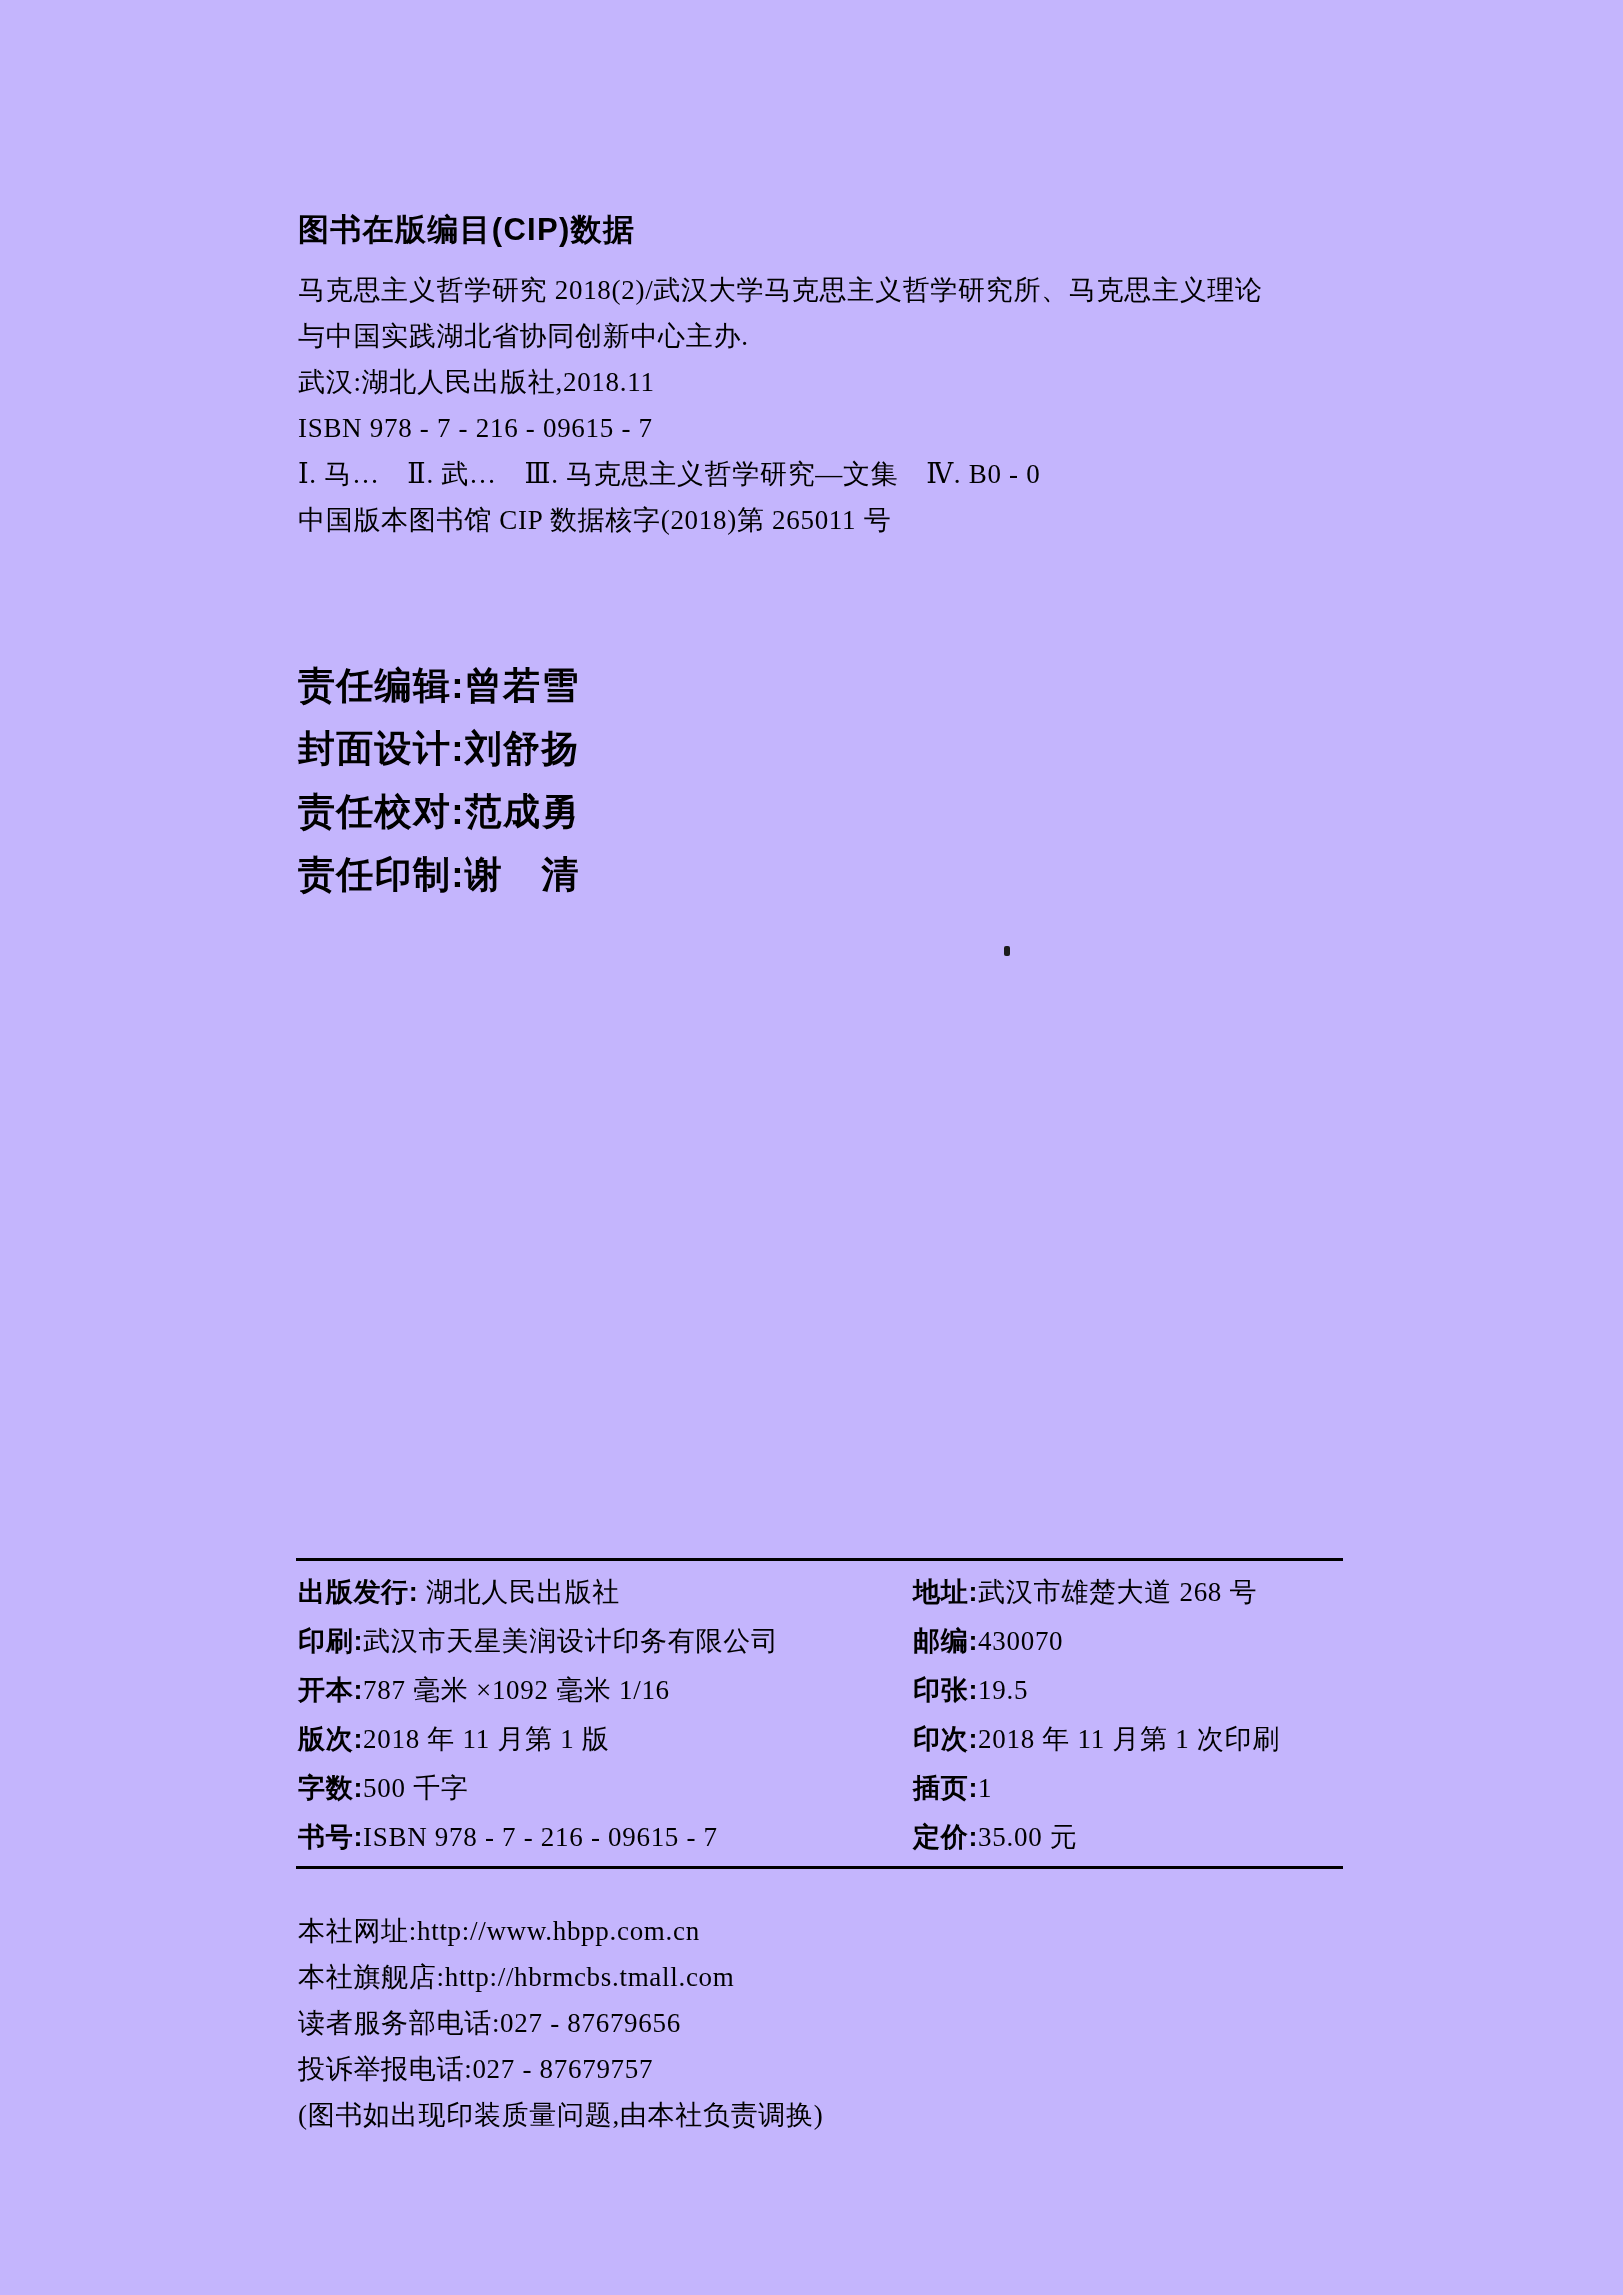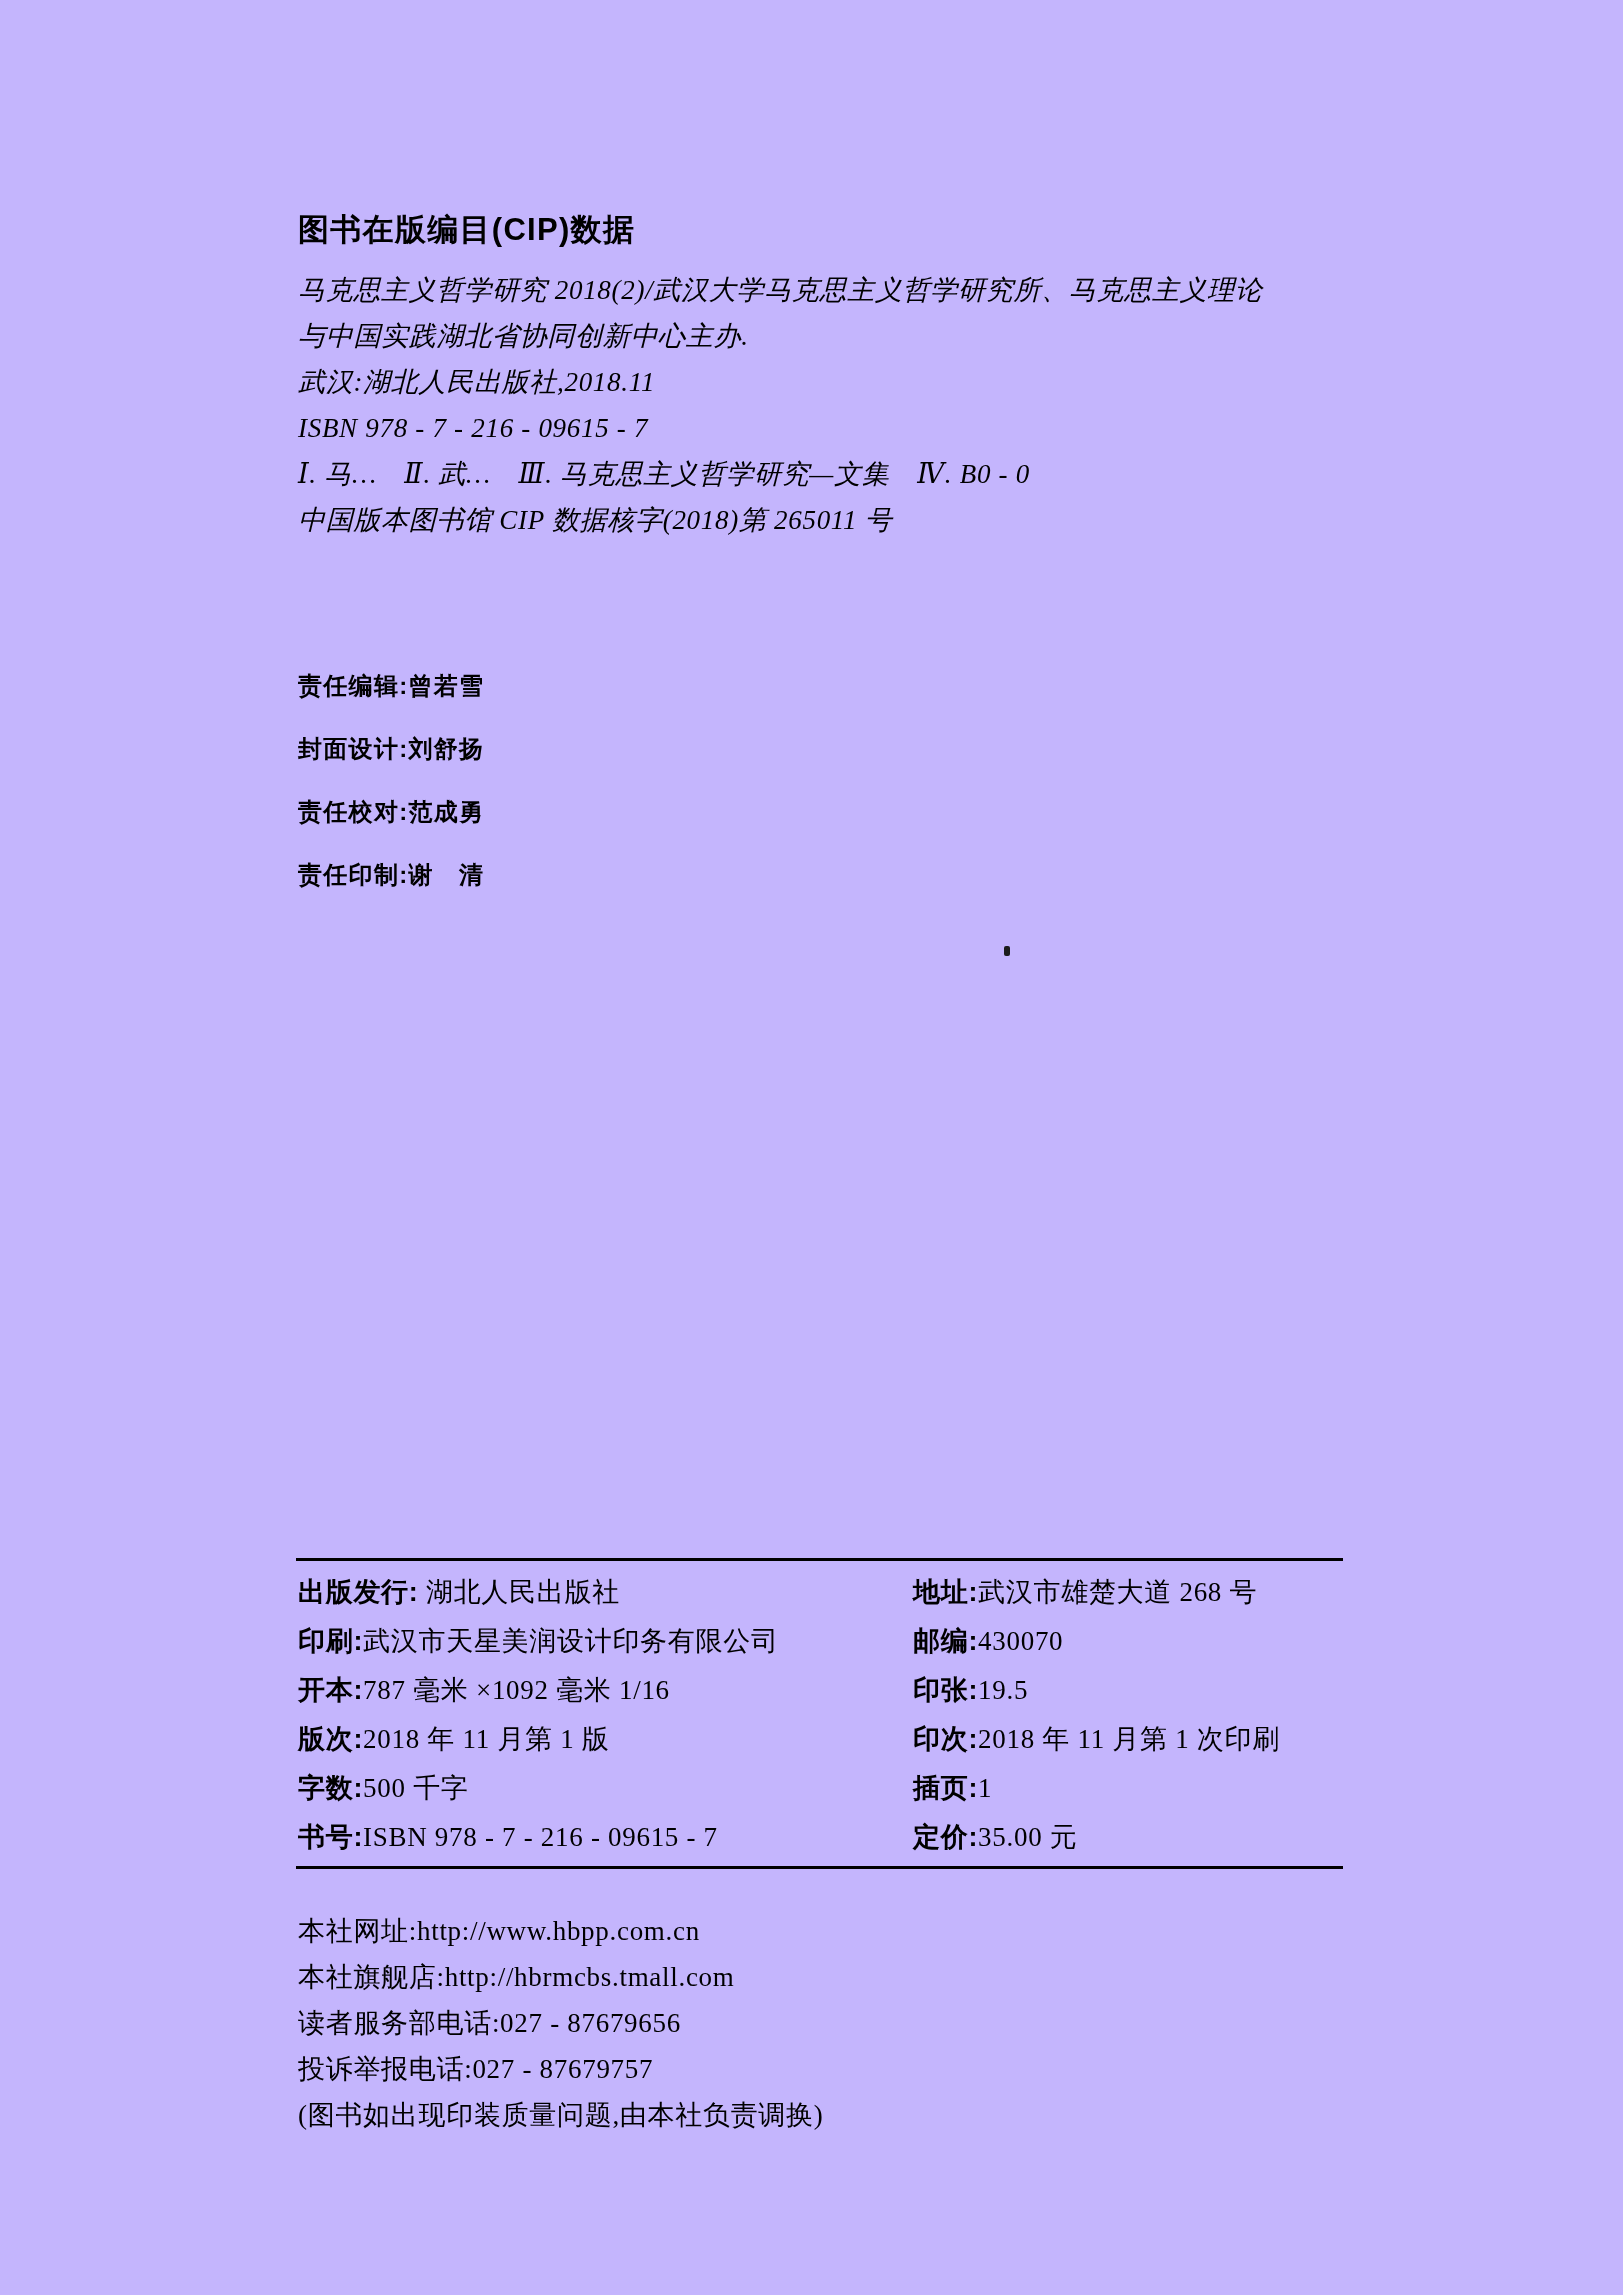--- a/index.html
+++ b/index.html
@@ -15,34 +15,34 @@
 
   
   .cip { position: absolute; left: 298px; top: 209px; width: 1099px; }
   .cip-title {
     font-family: "Liberation Sans", "DejaVu Sans", sans-serif;
     font-weight: 700;
     font-size: 31px;
     letter-spacing: 1.3px;
     white-space: pre-wrap;
   }
-  .cip-lines { margin-top: 15.7px; font-style: italic; }
+  .cip-lines { margin-top: 15.7px; }
   .cip-line {
     font-size: 27px;
     line-height: 46px;
     letter-spacing: 0.7px;
     white-space: pre-wrap;
   }
 
   
   .credits { position: absolute; left: 298px; top: 654px; }
   .credit-line {
     font-family: "Liberation Sans", "DejaVu Sans", sans-serif;
     font-weight: 700;
-    font-size: 24px;
+    font-size: 37px;
     line-height: 63px;
     letter-spacing: 1.3px;
     white-space: pre-wrap;
   }
 
   
   .speck {
     position: absolute;
     left: 1004px;
     top: 946px;

